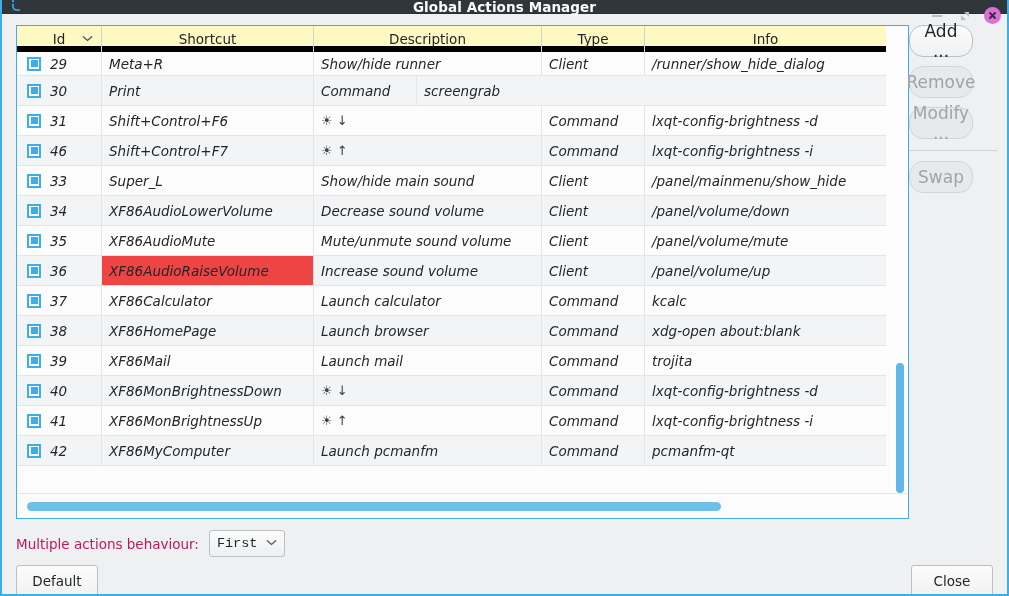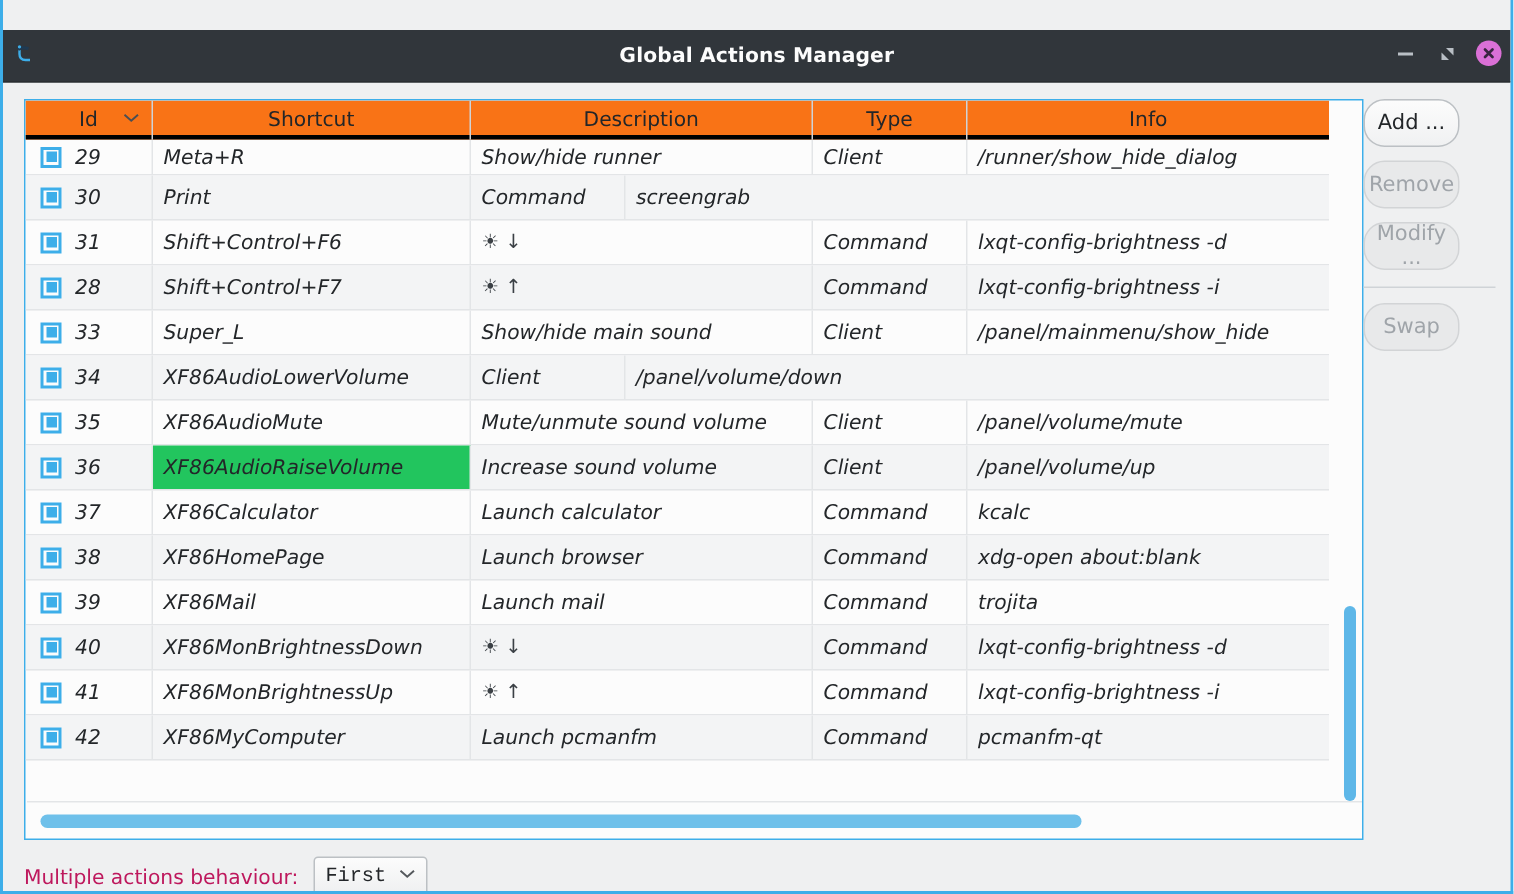--- a/index.html
+++ b/index.html
@@ -15,26 +15,25 @@
     width: 1009px; height: 596px;
     background: #eff0f1;
     border: 2px solid #3daee9;
     border-top: none;
     overflow: hidden;
   }
 
   
   #titlebar {
     position: relative;
-    height: 35px;
+    height: 14px;
     background: #31363b;
     border-bottom: 1px solid #2a2e32;
     display: flex;
     align-items: center;
-    margin-top: 20px;
   }
   #app-icon {
     width: 30px; height: 31px;
     display: flex; align-items: center; justify-content: center;
     flex: 0 0 30px;
   }
   #title-text {
     position: absolute;
     left: 0; right: 0;
     text-align: center;
@@ -77,22 +76,22 @@
     left: 14px; top: 11px;
     width: 893px; height: 494px;
     border: 1px solid #3daee9;
     background: #fcfcfc;
     overflow: hidden;
   }
 
   #thead {
     display: flex;
     height: 26px;
-    background: #f97316;
-    border-bottom: 3px solid #000000;
+    background: #fef9c3;
+    border-bottom: 6px solid #000000;
     width: 869px;
   }
   .th {
     border-right: 1px solid #cfd3d7;
     display: flex;
     align-items: center;
     justify-content: center;
     font-size: 13.5px;
     color: #232629;
     height: 26px;
@@ -134,21 +133,21 @@
     display: flex;
     align-items: center;
     font-size: 13.5px;
     color: #232629;
     padding: 0 0 0 7px;
     height: 100%;
     overflow: hidden;
     white-space: nowrap;
   }
   .td:last-child { border-right: none; }
-  .td.sel { background: #22c55e; }
+  .td.sel { background: #ef4444; }
 
   .cb {
     width: 14px; height: 14px;
     border: 2px solid #3daee9;
     background: #fcfcfc;
     flex: 0 0 14px;
     margin-right: 9px;
     margin-left: 3px;
     display: flex; align-items: center; justify-content: center;
   }
@@ -202,21 +201,21 @@
     width: 88px;
     display: flex;
     flex-direction: column;
   }
   .sbtn {
     height: 32px;
     width: 64px;
     border: 1px solid #bcc0c4;
     border-radius: 14px;
     background: linear-gradient(#fcfcfc, #f0f1f2);
-    font-size: 14px;
+    font-size: 17px;
     color: #232629;
     font-family: inherit;
     display: flex; align-items: center; justify-content: center;
     margin-bottom: 9px;
   }
   .sbtn.disabled {
     background: #e8e9ea;
     border-color: #d2d4d6;
     color: #9fa4a9;
   }
@@ -369,21 +368,21 @@
               <span class="bright">☀ ↓</span>
             </div>
             <div class="td c3">Command</div>
             <div class="td c4">lxqt-config-brightness -d</div>
           </div>
           <div class="row alt">
             <div class="td c0">
               <span class="cb">
                 <i></i>
               </span>
-              <span>28</span>
+              <span>46</span>
             </div>
             <div class="td c1">Shift+Control+F7</div>
             <div class="td c2">
               <span class="bright">☀ ↑</span>
             </div>
             <div class="td c3">Command</div>
             <div class="td c4">lxqt-config-brightness -i</div>
           </div>
           <div class="row">
             <div class="td c0">
@@ -398,20 +397,21 @@
             <div class="td c4">/panel/mainmenu/show_hide</div>
           </div>
           <div class="row alt">
             <div class="td c0">
               <span class="cb">
                 <i></i>
               </span>
               <span>34</span>
             </div>
             <div class="td c1">XF86AudioLowerVolume</div>
+            <div class="td c2">Decrease sound volume</div>
             <div class="td c3">Client</div>
             <div class="td c4">/panel/volume/down</div>
           </div>
           <div class="row">
             <div class="td c0">
               <span class="cb">
                 <i></i>
               </span>
               <span>35</span>
             </div>

